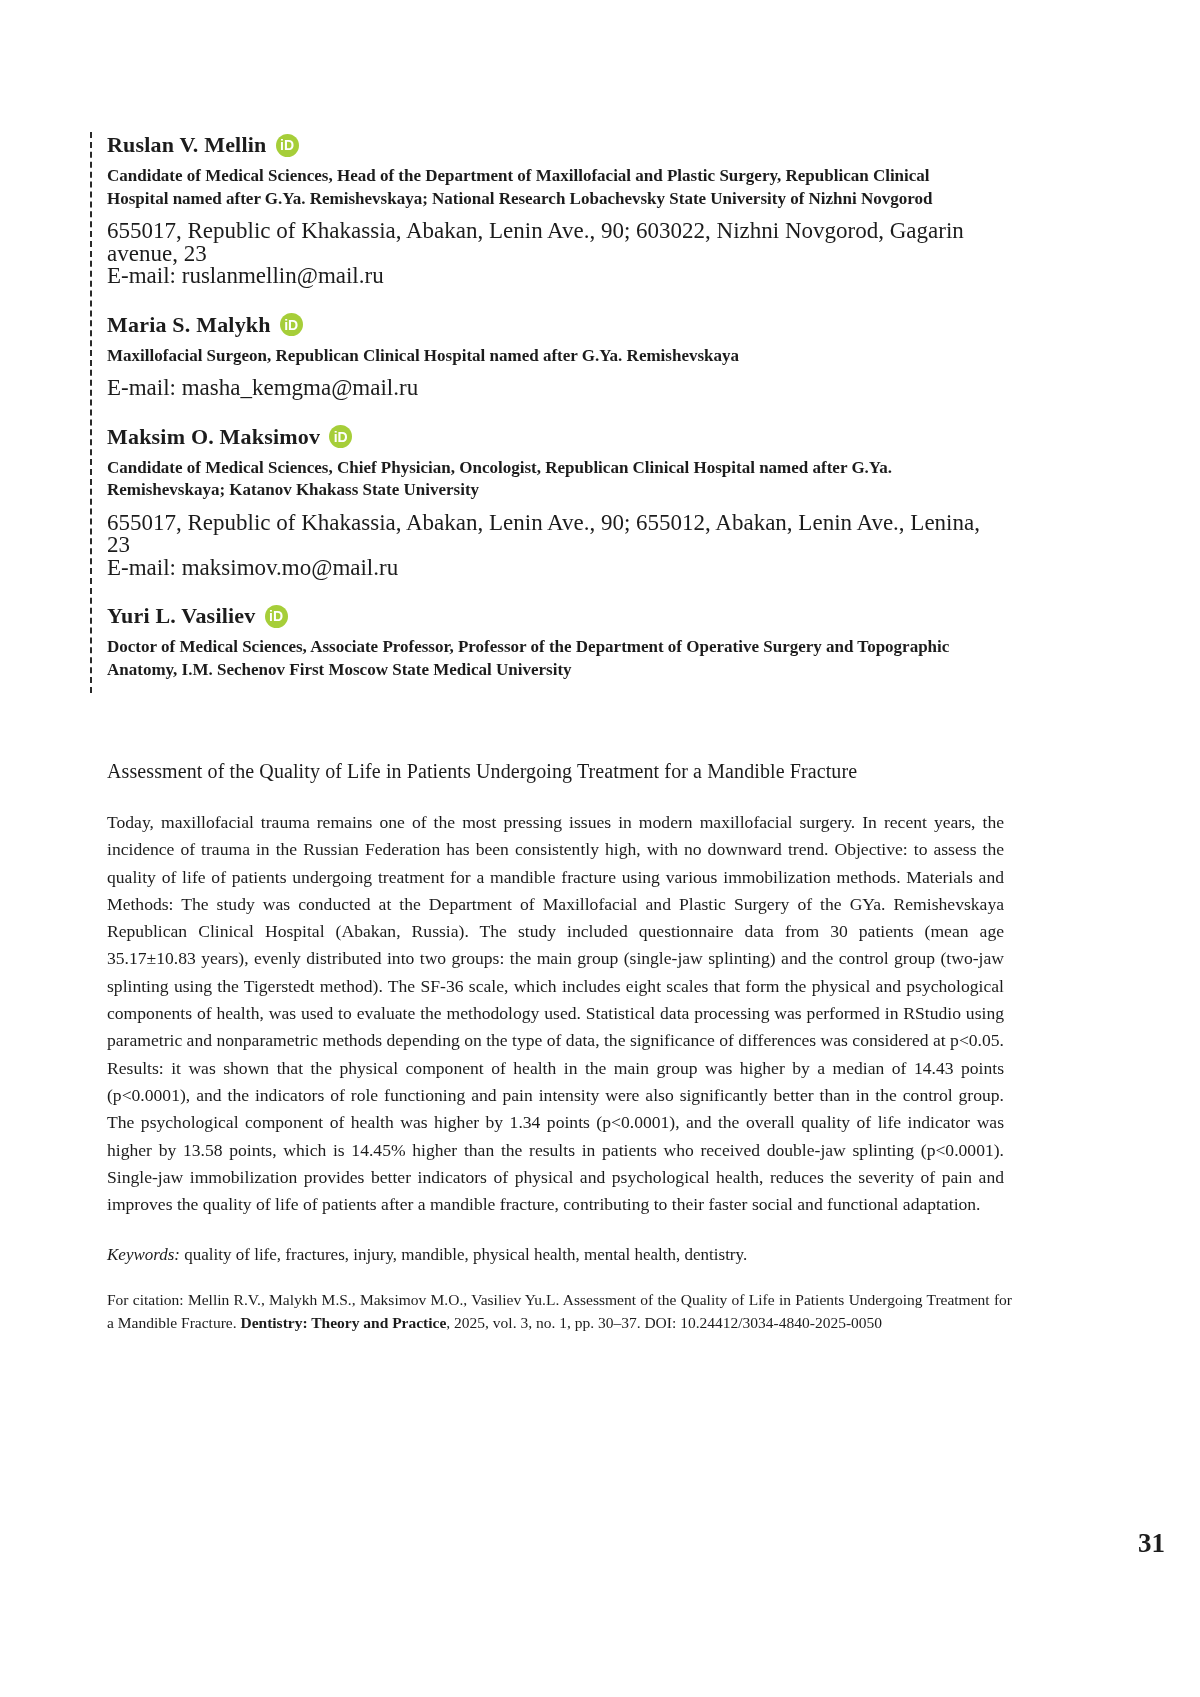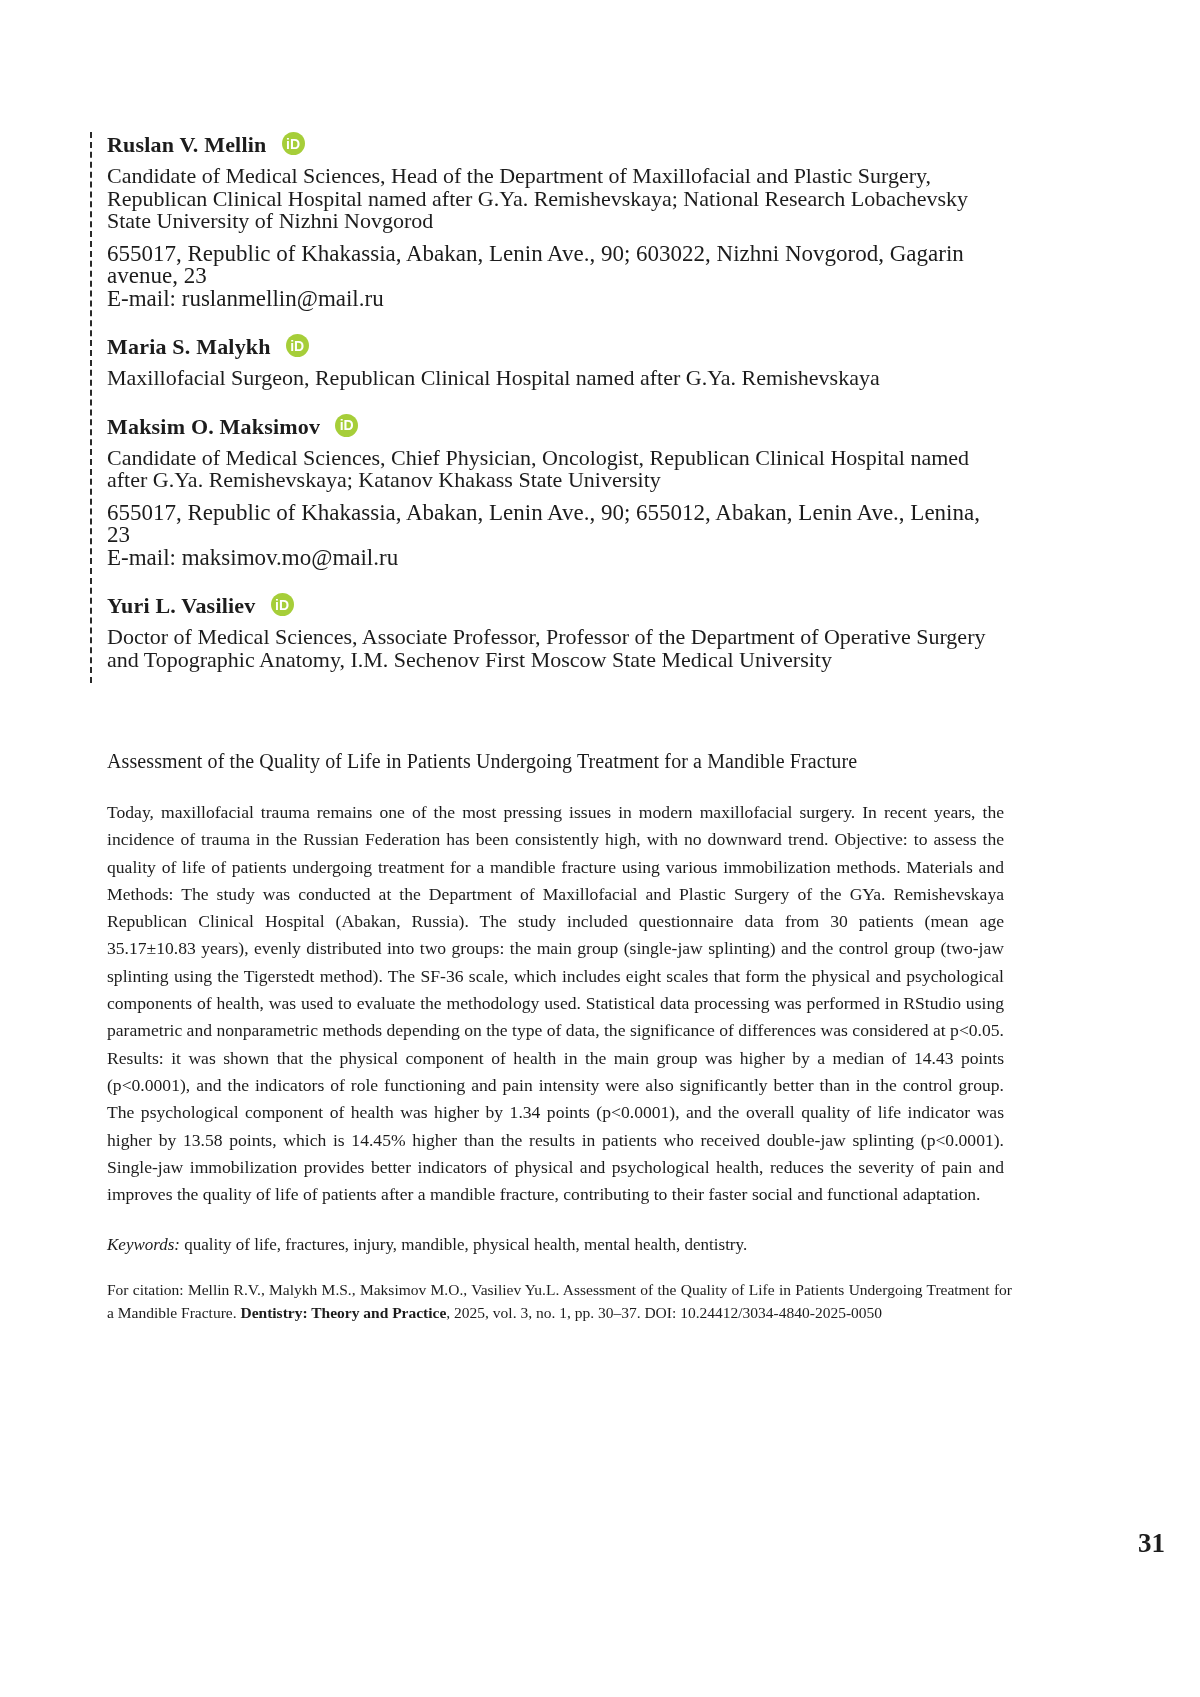--- a/index.html
+++ b/index.html
@@ -21,21 +21,22 @@
   }
   .authors-section {
     border-left: 2px dashed #2a2a2a;
     padding-left: 15px;
     padding-bottom: 2px;
   }
   .author-block { margin-bottom: 24px; }
   .author-block:last-child { margin-bottom: 0; }
   .author-name-row {
     display: flex;
-    gap: 15px;
+    align-items: center;
+    gap: 9px;
     margin-bottom: 7px;
   }
   .author-name {
     font-size: 22px;
     font-weight: bold;
     letter-spacing: 0.2px;
   }
   .orcid-icon {
     display: inline-flex;
     align-items: center;
@@ -45,24 +46,25 @@
     border-radius: 50%;
     background: #a6ce39;
     color: #ffffff;
     font-family: "Liberation Sans", "DejaVu Sans", sans-serif;
     font-size: 14px;
     font-weight: bold;
     cursor: pointer;
     flex: 0 0 auto;
   }
   .author-affiliation {
-    font-size: 22px;
+    font-size: 17px;
     line-height: 22.5px;
     margin-bottom: 10px;
     max-width: 880px;
+    font-weight: bold;
   }
   .author-contact {
     font-size: 23px;
     line-height: 22.5px;
   }
   .article-title {
     margin-top: 60px;
     margin-left: 17px;
     width: 896px;
     font-size: 20px;
@@ -123,20 +125,21 @@
         </div>
       </div>
 
       <div class="author-block">
         <div class="author-name-row">
           <span class="author-name">Maria S. Malykh</span>
           <span class="orcid-icon">iD</span>
         </div>
         <div class="author-affiliation">Maxillofacial Surgeon, Republican Clinical Hospital named after G.Ya. Remishevskaya</div>
         <div class="author-contact">
+          <div>E-mail: masha_kemgma@mail.ru</div>
         </div>
       </div>
 
       <div class="author-block">
         <div class="author-name-row">
           <span class="author-name">Maksim O. Maksimov</span>
           <span class="orcid-icon">iD</span>
         </div>
         <div class="author-affiliation">Candidate of Medical Sciences, Chief Physician, Oncologist, Republican Clinical Hospital named after G.Ya. Remishevskaya; Katanov Khakass State University</div>
         <div class="author-contact">

